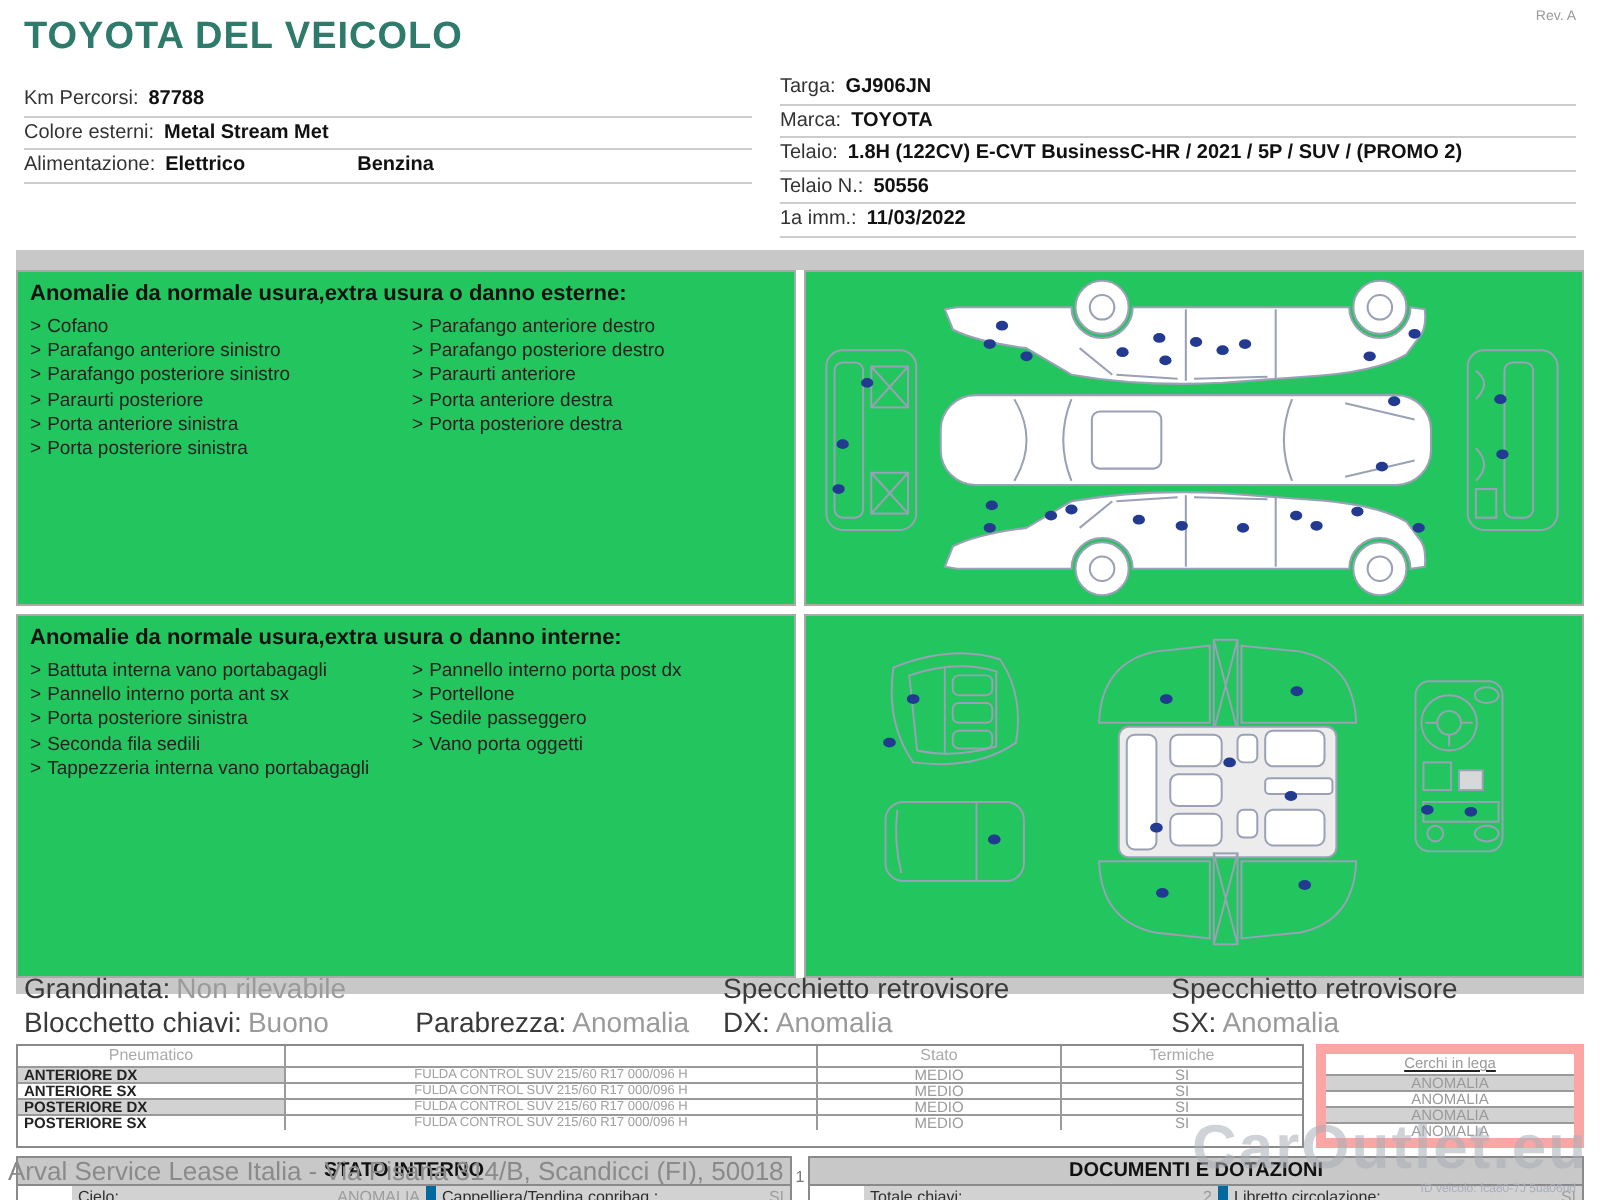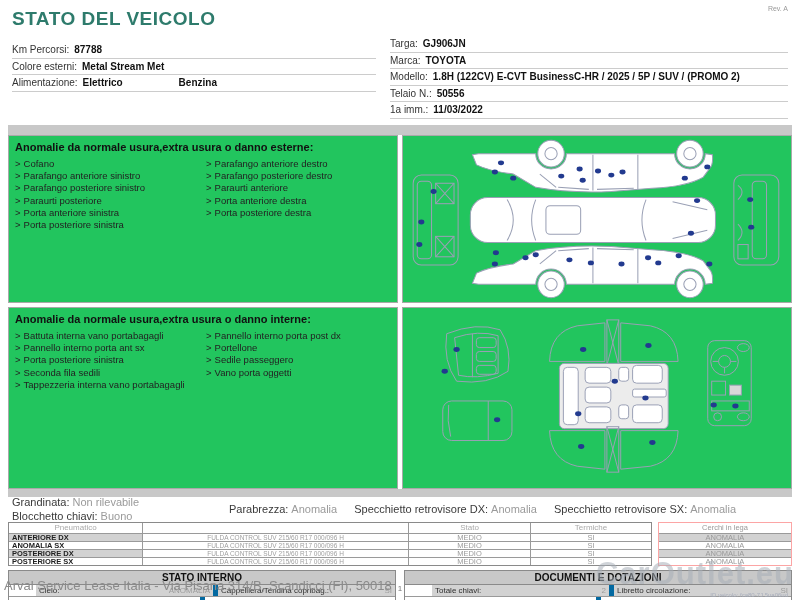--- a/index.html
+++ b/index.html
@@ -25,28 +25,28 @@
   .sec-int { height:182px; }
   .panel { border:1px solid #a9a9a9; background:#22c55e; }
   .panel-text { width: 390px; }
   .panel-diagram { flex:1; padding:2px; }
   .panel-title { padding:5px 6px 2px 6px; font-size:11px; font-weight:bold; color:#111; }
   .anom-cols { display:flex; padding:3px 6px; gap:6px; }
   .anom-col { flex:1; }
   .anom-item { font-size:9.5px; line-height:1.3; color:#222; }
   .anom-item .bullet { margin-right:3px; }
   svg.diagram { width:100%; height:100%; display:block; }
-  .checks { display:flex; align-items:center; gap:17px; margin:3px 8px 2px 12px; height:20px; font-size:11px; }
+  .checks { display:flex; align-items:flex-end; gap:17px; margin:3px 8px 2px 12px; height:20px; font-size:14px; }
   .check-left { width:200px; }
   .check-line { line-height:1.2; }
   .clabel { color:#3a3a3a; }
   .cvalue { color:#9a9a9a; margin-left:3px; }
   .tires { display:flex; gap:6px; margin:1px 8px 0 8px; }
   .tire-main { width:644px; border:1px solid #8a8a8a; }
-  .tire-cerchi { flex:1; border:1px solid #fca5a5; }
+  .tire-cerchi { flex:1; border:5px solid #fca5a5;text-decoration:underline; }
   .trow { display:flex; height:8.2px; align-items:center; border-top:1px solid #9a9a9a; }
   .trow.hdr { border-top:none; height:10px; }
   .tcell { height:100%; display:flex; align-items:center; font-size:7.5px; overflow:hidden; white-space:nowrap; }
   .tc-pos { width:134px; padding-left:3px; font-weight:bold; color:#222; border-right:1px solid #9a9a9a; }
   .tc-tire { width:266px; justify-content:center; color:#a0a0a0; font-size:6.5px; border-right:1px solid #9a9a9a; }
   .tc-stato { width:122px; justify-content:center; color:#9a9a9a; border-right:1px solid #9a9a9a; }
   .tc-term { flex:1; justify-content:center; color:#9a9a9a; }
   .tc-hdr { color:#aaaaaa; font-size:8px; font-weight:normal; }
   .tc-cerchi { width:100%; justify-content:center; color:#9a9a9a; font-size:7.5px; }
   .stripe { background:#d2d2d2; }
@@ -68,21 +68,21 @@
   .vehicle-id { position:absolute; right:12px; bottom:2px; font-size:6px; color:#a8aebc; z-index:6; }
 </style>
 </head>
 <body>
 
 <div class="page">
 
   <div class="rev">Rev. A</div>
 
   <div class="header">
-    <div class="title">STATO DEL VEICOLO</div>
+    <div class="title">TOYOTA DEL VEICOLO</div>
   </div>
 
   <div class="fields">
     <div class="fields-left">
       <div class="frow">
         <span class="flabel">Km Percorsi:</span>
         <span class="fvalue">87788</span>
       </div>
       <div class="frow">
         <span class="flabel">Colore esterni:</span>
@@ -97,22 +97,22 @@
     <div class="fields-right">
       <div class="frow">
         <span class="flabel">Targa:</span>
         <span class="fvalue">GJ906JN</span>
       </div>
       <div class="frow">
         <span class="flabel">Marca:</span>
         <span class="fvalue">TOYOTA</span>
       </div>
       <div class="frow">
-        <span class="flabel">Modello:</span>
-        <span class="fvalue" style="flex:1; min-width:0;">1.8H (122CV) E-CVT BusinessC-HR / 2025 / 5P / SUV / (PROMO 2)</span>
+        <span class="flabel">Telaio:</span>
+        <span class="fvalue" style="flex:1; min-width:0;">1.8H (122CV) E-CVT BusinessC-HR / 2021 / 5P / SUV / (PROMO 2)</span>
       </div>
       <div class="frow">
         <span class="flabel">Telaio N.:</span>
         <span class="fvalue">50556</span>
       </div>
       <div class="frow">
         <span class="flabel">1a imm.:</span>
         <span class="fvalue">11/03/2022</span>
       </div>
     </div>
@@ -320,21 +320,21 @@
         <div class="tcell tc-stato tc-hdr">Stato</div>
         <div class="tcell tc-term tc-hdr">Termiche</div>
       </div>
       <div class="trow">
         <div class="tcell tc-pos stripe">ANTERIORE DX</div>
         <div class="tcell tc-tire">FULDA CONTROL SUV 215/60 R17 000/096 H</div>
         <div class="tcell tc-stato">MEDIO</div>
         <div class="tcell tc-term">SI</div>
       </div>
       <div class="trow">
-        <div class="tcell tc-pos">ANOMALIA SX</div>
+        <div class="tcell tc-pos">ANTERIORE SX</div>
         <div class="tcell tc-tire">FULDA CONTROL SUV 215/60 R17 000/096 H</div>
         <div class="tcell tc-stato">MEDIO</div>
         <div class="tcell tc-term">SI</div>
       </div>
       <div class="trow">
         <div class="tcell tc-pos stripe">POSTERIORE DX</div>
         <div class="tcell tc-tire">FULDA CONTROL SUV 215/60 R17 000/096 H</div>
         <div class="tcell tc-stato">MEDIO</div>
         <div class="tcell tc-term">SI</div>
       </div>

